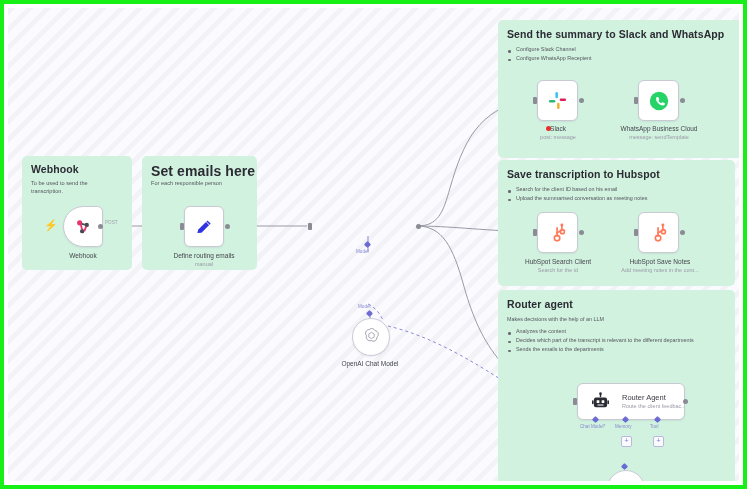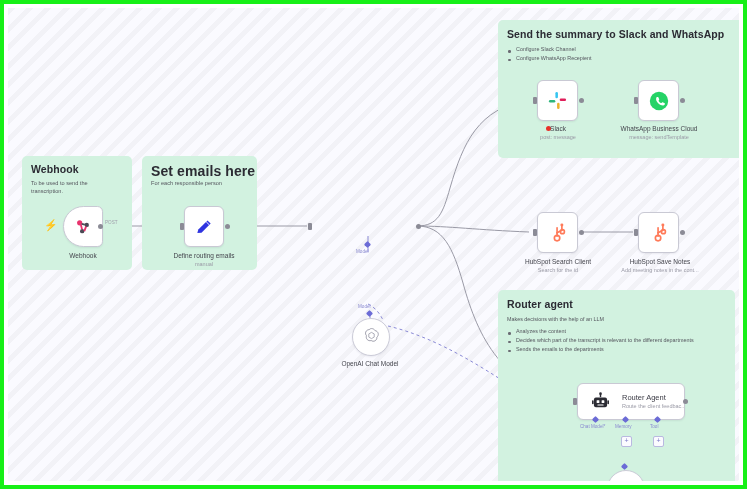--- a/index.html
+++ b/index.html
@@ -128,20 +128,27 @@
     </div>
 
     <div class="group" style="left:490px;top:12px;width:255px;height:138px;">
       <div class="group-title" style="top:8px;font-size:10.5px;">Send the summary to Slack and WhatsApp</div>
       <ul class="bullets" style="top:26px;font-size:5.4px;">
         <li>Configure Slack Channel</li>
         <li>Configure WhatsApp Recepient</li>
       </ul>
     </div>
 
+    <div class="group" style="left:490px;top:152px;width:237px;height:126px;">
+      <div class="group-title" style="top:8px;font-size:10.5px;">Save transcription to Hubspot</div>
+      <ul class="bullets" style="top:26px;font-size:5.4px;">
+        <li>Search for the client ID based on his email</li>
+        <li>Upload the summarised conversation as meeting notes</li>
+      </ul>
+    </div>
 
     <div class="group" style="left:490px;top:282px;width:237px;height:199px;">
       <div class="group-title" style="top:8px;font-size:10.5px;">Router agent</div>
       <div class="group-sub" style="top:26px;width:215px;font-size:5.4px;">Makes decisions with the help of an LLM</div>
       <ul class="bullets" style="top:38px;width:205px;font-size:5.4px;">
         <li>Analyzes the content</li>
         <li>Decides which part of the transcript is relevant to the different departments</li>
         <li>Sends the emails to the departments</li>
       </ul>
     </div>

